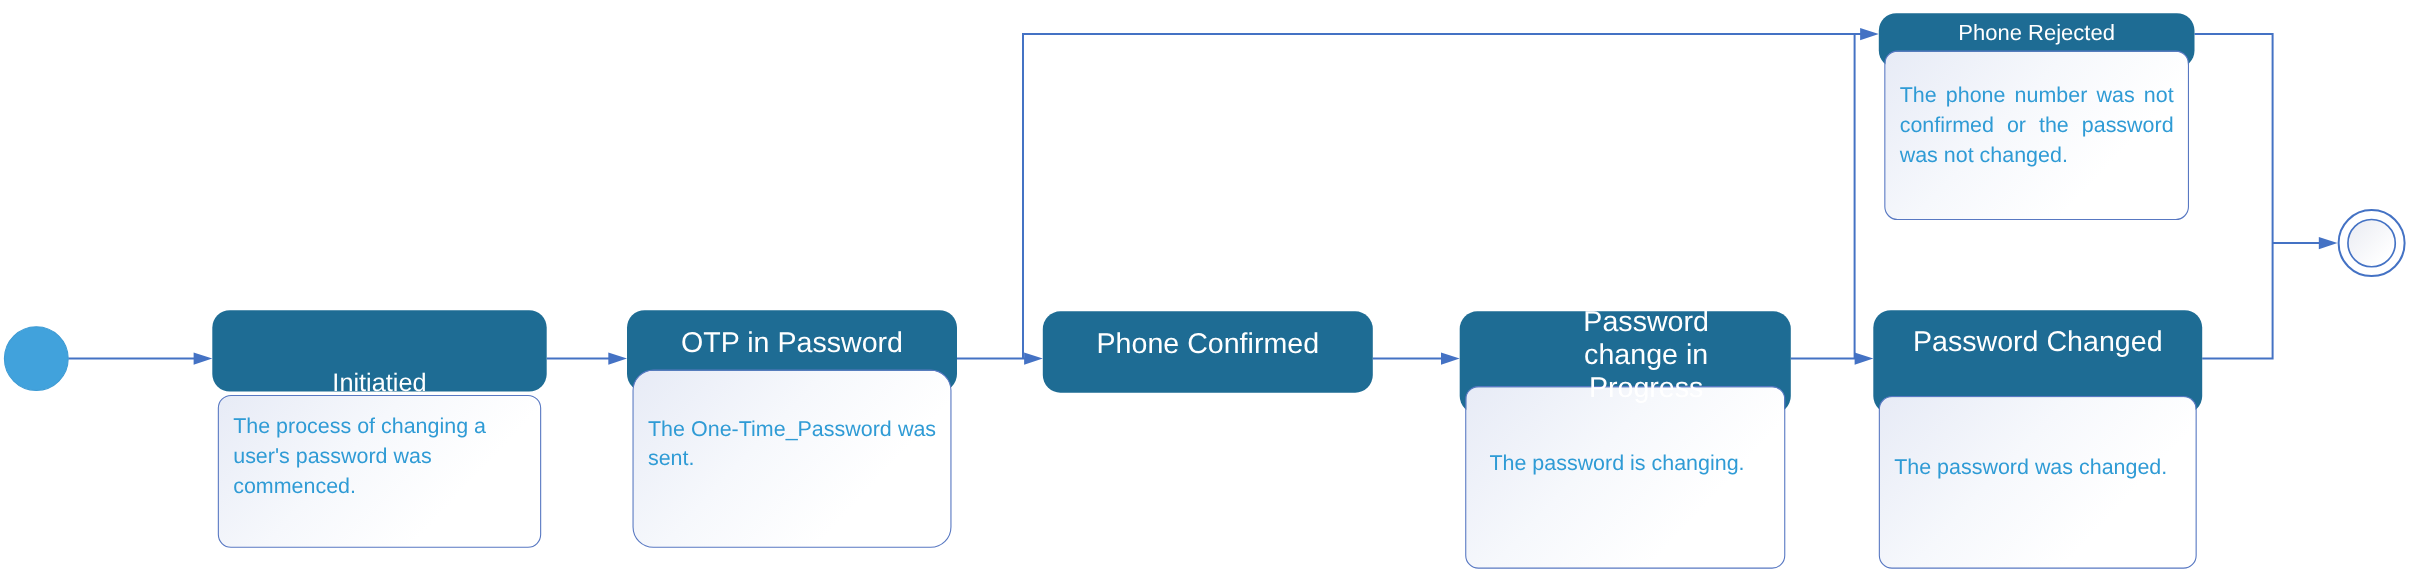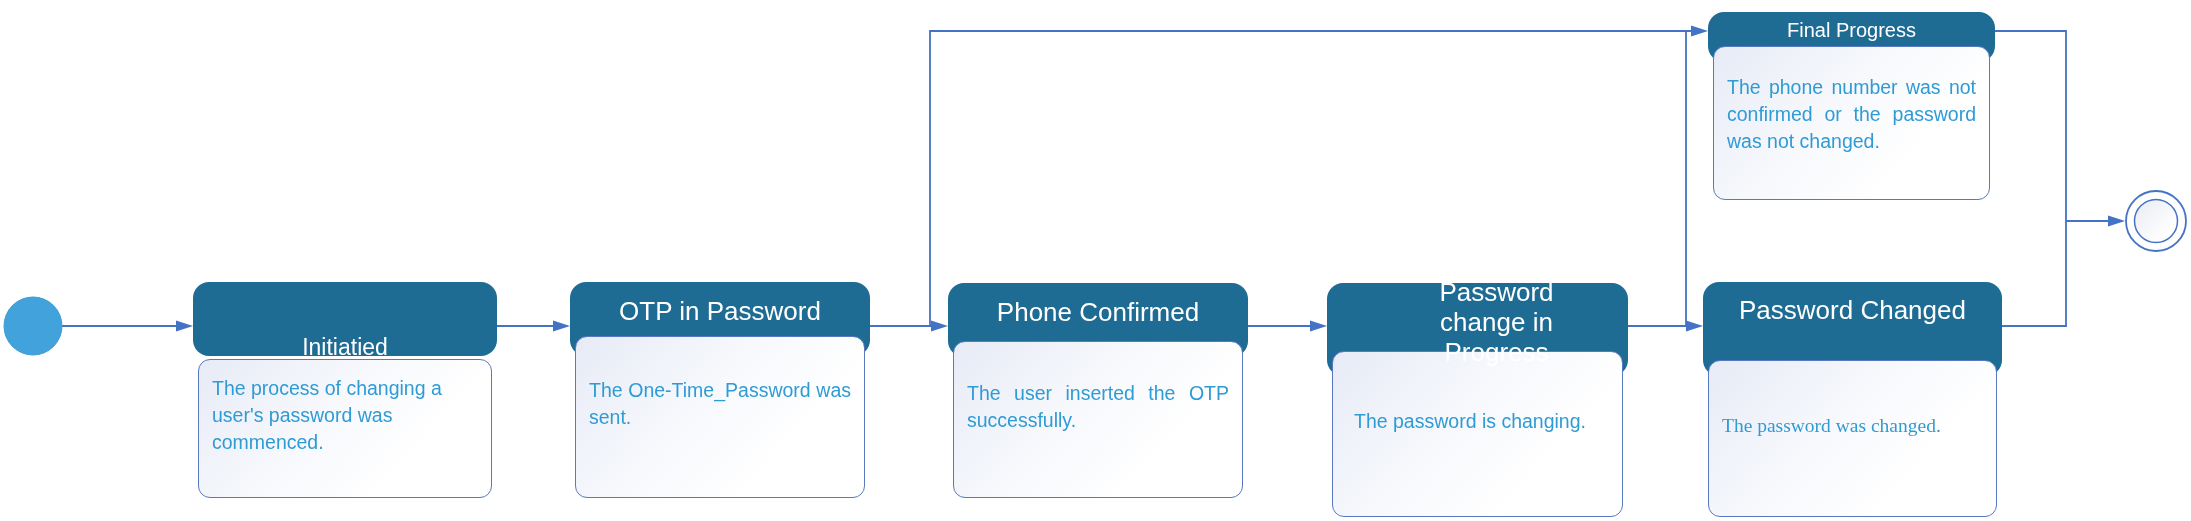--- a/index.html
+++ b/index.html
@@ -44,39 +44,39 @@
   .b1{left:193px;top:282px;width:304px;height:216px;}
   .b1 .state-hdr{height:74px;}
   .b1 .state-title{height:58px;font-size:23px;margin-top:36px;}
   .b1 .state-body{top:65px;margin-top:12px;}
   .b1 .state-desc{max-width:240px;}
 
   
   .b2{left:570px;top:282px;width:300px;height:216px;}
   .b2 .state-hdr{height:74px;}
   .b2 .state-title{height:58px;font-size:26px;}
-  .b2 .state-body{top:54px;}
+  .b2 .state-body{top:54px;border-radius:19px;}
 
   
   .b3{left:948px;top:283px;width:300px;height:215px;}
   .b3 .state-hdr{height:74px;}
   .b3 .state-title{height:58px;font-size:26px;}
   .b3 .state-body{top:58px;}
 
   
   .b4{left:1327px;top:283px;width:301px;height:234px;}
   .b4 .state-hdr{height:93px;}
   .b4 .state-title{height:77px;font-size:26px;padding:0 30px;margin-left:38px;}
   .b4 .state-body{top:68px;padding-left:21px;}
 
   
   .b5{left:1703px;top:282px;width:299px;height:235px;}
   .b5 .state-hdr{height:94px;}
   .b5 .state-title{height:56px;font-size:26px;}
-  .b5 .state-body{top:78px;font-family:Liberation Serif, serif;}
+  .b5 .state-body{top:78px;}
 
   
   .b6{left:1708px;top:12px;width:287px;height:188px;}
   .b6 .state-hdr{height:50px;}
   .b6 .state-title{height:36px;font-size:20px;}
   .b6 .state-body{top:34px;padding-bottom:18px;}
 </style>
 </head>
 <body>
 
@@ -132,23 +132,20 @@
   <div class="state b2 justify">
     <div class="state-hdr"></div>
     <div class="state-body">
       <div class="state-desc">The One-Time_Password was sent.</div>
     </div>
     <div class="state-title">OTP in Password</div>
   </div>
 
   <div class="state b3 justify">
     <div class="state-hdr"></div>
-    <div class="state-body">
-      <div class="state-desc">The user inserted the OTP successfully.</div>
-    </div>
     <div class="state-title">Phone Confirmed</div>
   </div>
 
   <div class="state b4">
     <div class="state-hdr"></div>
     <div class="state-body">
       <div class="state-desc">The password is changing.</div>
     </div>
     <div class="state-title">Password change in Progress</div>
   </div>
@@ -159,16 +156,16 @@
       <div class="state-desc">The password was changed.</div>
     </div>
     <div class="state-title">Password Changed</div>
   </div>
 
   <div class="state b6 justify">
     <div class="state-hdr"></div>
     <div class="state-body">
       <div class="state-desc">The phone number was not confirmed or the password was not changed.</div>
     </div>
-    <div class="state-title">Final Progress</div>
+    <div class="state-title">Phone Rejected</div>
   </div>
 
 </div>
 
 </body></html>

